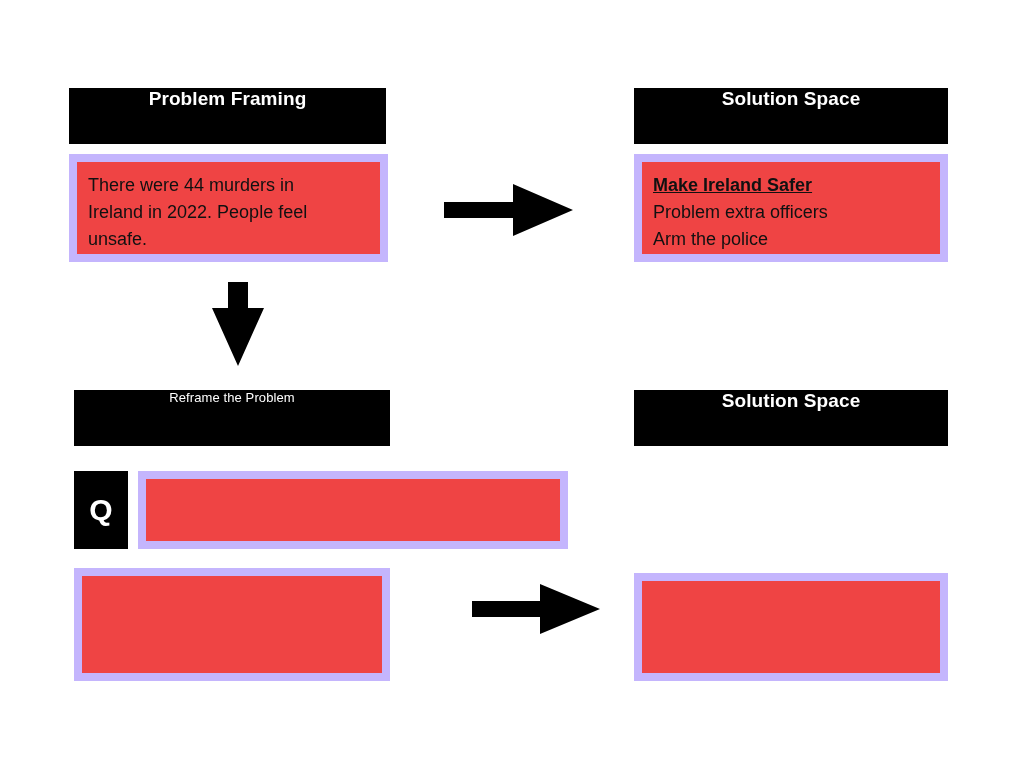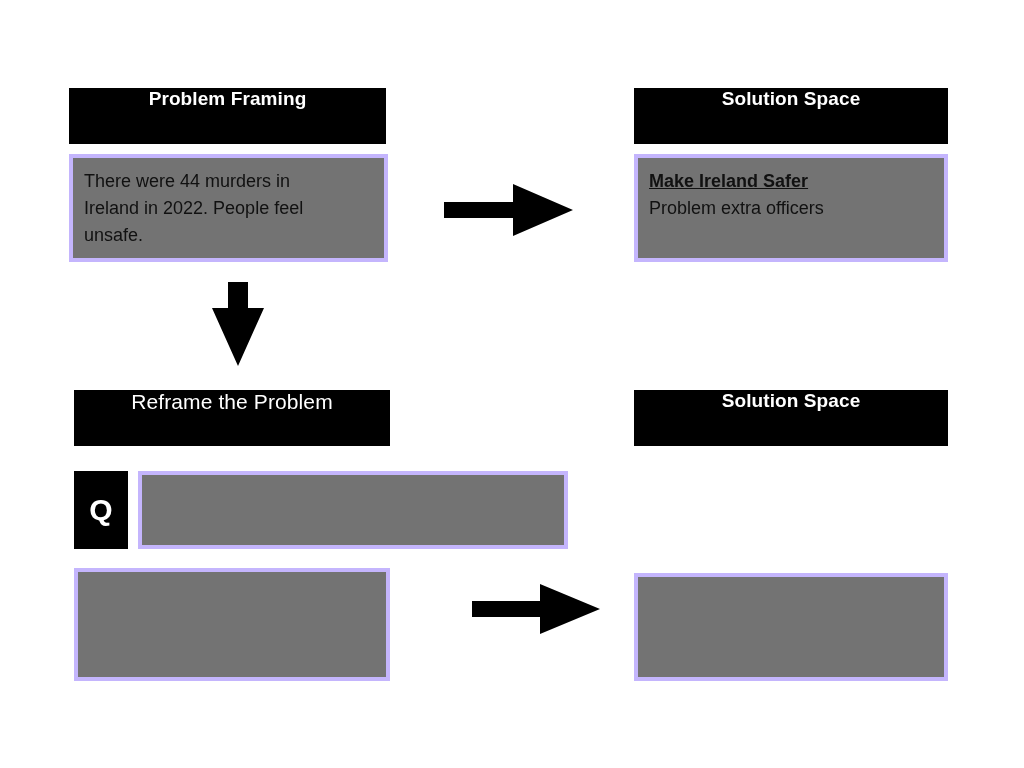--- a/index.html
+++ b/index.html
@@ -26,26 +26,26 @@
   
   .hdr {
     background: #000000;
     color: #ffffff;
     display: flex;
     justify-content: center;
     text-align: center;
     letter-spacing: 0.1px;
   }
   .hdr-bold { font-weight: bold; font-size: 19px; }
-  .hdr-reg  { font-weight: normal; font-size: 21px; }
+  .hdr-reg  { font-weight: normal; font-size: 13px; }
 
   
   .box {
-    background: #737373;
-    border: 4px solid #c4b5fd;
+    background: #ef4444;
+    border: 8px solid #c4b5fd;
   }
   .box-pad {
     padding: 10px 11px 8px 11px;
   }
 
   .body-text {
     font-size: 18px;
     line-height: 27px;
     color: #111111;
     white-space: pre-wrap;
@@ -81,20 +81,21 @@
 unsafe.</div>
   </div>
 
   <div class="abs hdr hdr-bold" style="left:634px; top:88px; width:314px; height:56px;">
     <span>Solution Space</span>
   </div>
 
   <div class="abs box box-pad" style="left:634px; top:154px; width:314px; height:108px;">
     <div class="body-text b">Make Ireland Safer</div>
     <div class="body-text">Problem extra officers</div>
+    <div class="body-text">Arm the police</div>
   </div>
 
   <div class="abs" style="left:440px; top:180px; width:140px; height:60px;">
     <svg class="arrow-svg" width="140" height="60" viewBox="0 0 140 60" aria-hidden="true">
       <path d="M4 22 L73 22 L73 4 L133 30 L73 56 L73 38 L4 38 Z" fill="#000000"></path>
     </svg>
   </div>
 
   <div class="abs" style="left:200px; top:278px; width:76px; height:92px;">
     <svg class="arrow-svg" width="76" height="92" viewBox="0 0 76 92" aria-hidden="true">

